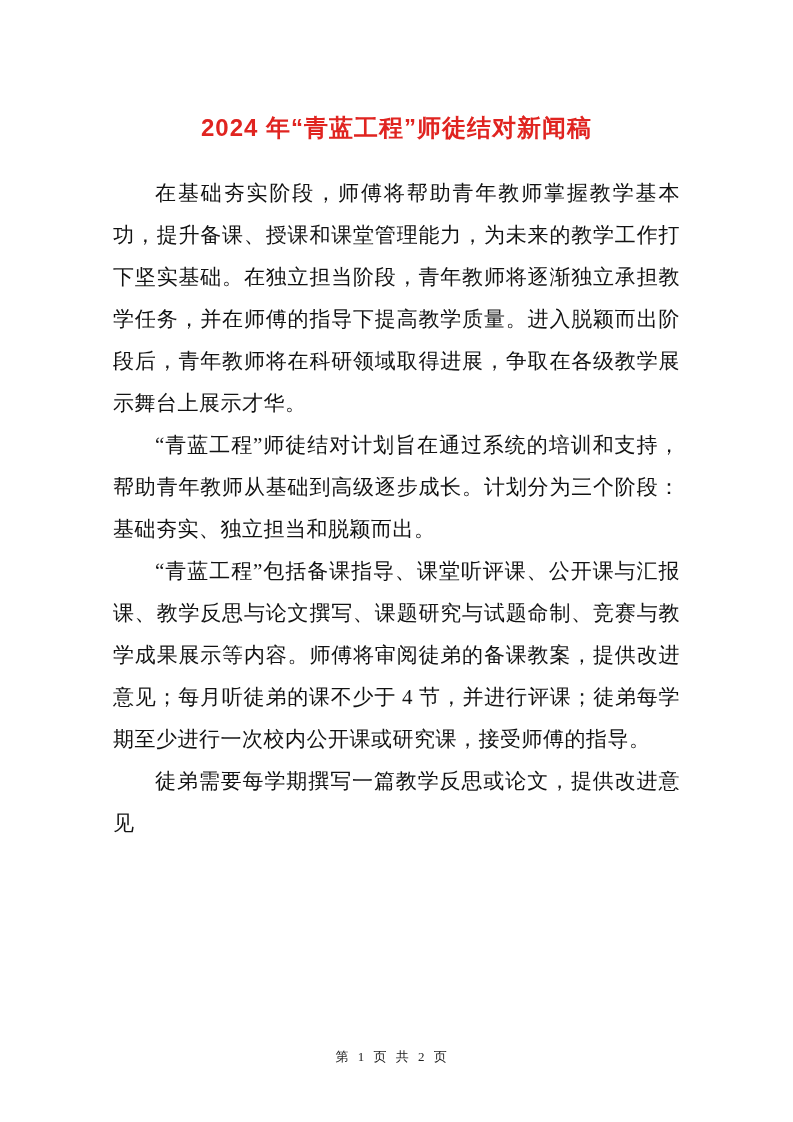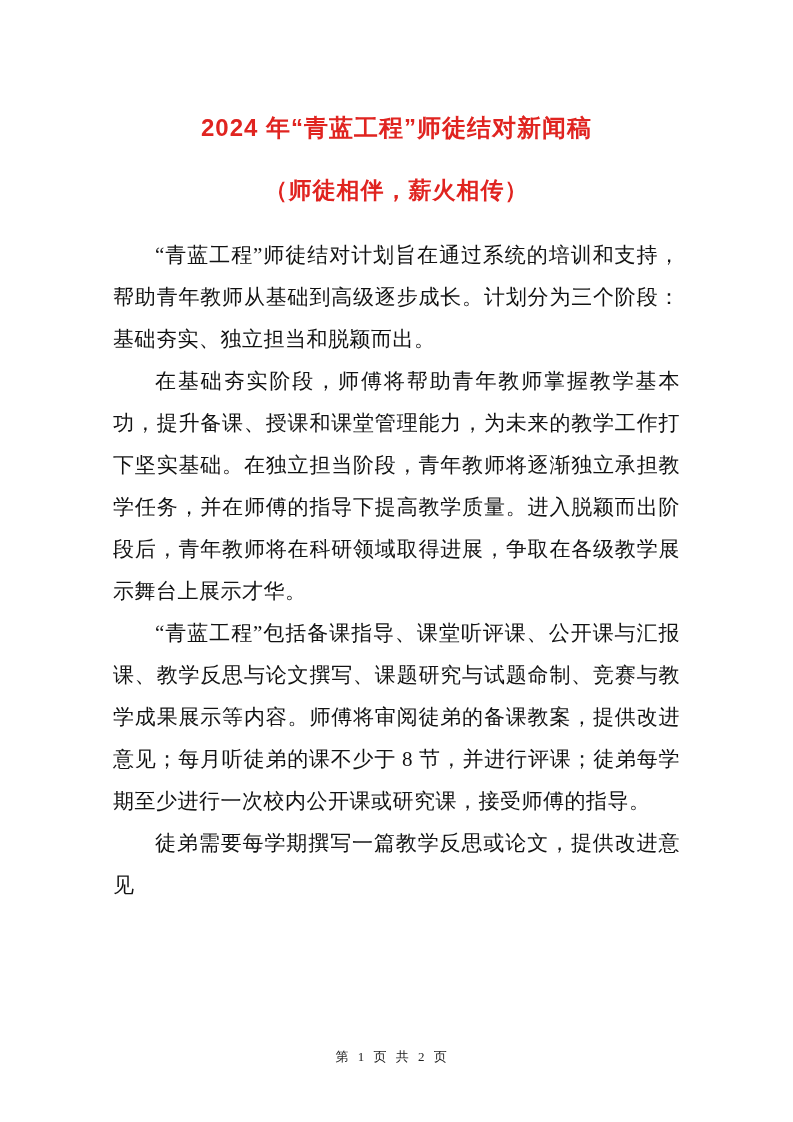--- a/index.html
+++ b/index.html
@@ -64,22 +64,21 @@
     letter-spacing: 3px;
     color: #222222;
   }
 </style>
 </head>
 <body>
 
 <div class="page">
   <div class="content">
     <h1 class="doc-title" style="color: rgb(224, 36, 32);">2024 年“青蓝工程”师徒结对新闻稿</h1>
-    <h2 class="doc-subtitle" style="color: rgb(224, 36, 32);">（师徒相伴，薪火相传）</h2>
     <div class="body-text">
+      <p>在基础夯实阶段，师傅将帮助青年教师掌握教学基本功，提升备课、授课和课堂管理能力，为未来的教学工作打下坚实基础。在独立担当阶段，青年教师将逐渐独立承担教学任务，并在师傅的指导下提高教学质量。进入脱颖而出阶段后，青年教师将在科研领域取得进展，争取在各级教学展示舞台上展示才华。</p>
       <p>“青蓝工程”师徒结对计划旨在通过系统的培训和支持，帮助青年教师从基础到高级逐步成长。计划分为三个阶段：基础夯实、独立担当和脱颖而出。</p>
-      <p>在基础夯实阶段，师傅将帮助青年教师掌握教学基本功，提升备课、授课和课堂管理能力，为未来的教学工作打下坚实基础。在独立担当阶段，青年教师将逐渐独立承担教学任务，并在师傅的指导下提高教学质量。进入脱颖而出阶段后，青年教师将在科研领域取得进展，争取在各级教学展示舞台上展示才华。</p>
-      <p>“青蓝工程”包括备课指导、课堂听评课、公开课与汇报课、教学反思与论文撰写、课题研究与试题命制、竞赛与教学成果展示等内容。师傅将审阅徒弟的备课教案，提供改进意见；每月听徒弟的课不少于 8 节，并进行评课；徒弟每学期至少进行一次校内公开课或研究课，接受师傅的指导。</p>
+      <p>“青蓝工程”包括备课指导、课堂听评课、公开课与汇报课、教学反思与论文撰写、课题研究与试题命制、竞赛与教学成果展示等内容。师傅将审阅徒弟的备课教案，提供改进意见；每月听徒弟的课不少于 4 节，并进行评课；徒弟每学期至少进行一次校内公开课或研究课，接受师傅的指导。</p>
       <p>徒弟需要每学期撰写一篇教学反思或论文，提供改进意见</p>
     </div>
   </div>
   <div class="page-footer">第 1 页 共 2 页</div>
 </div>
 
 </body></html>

